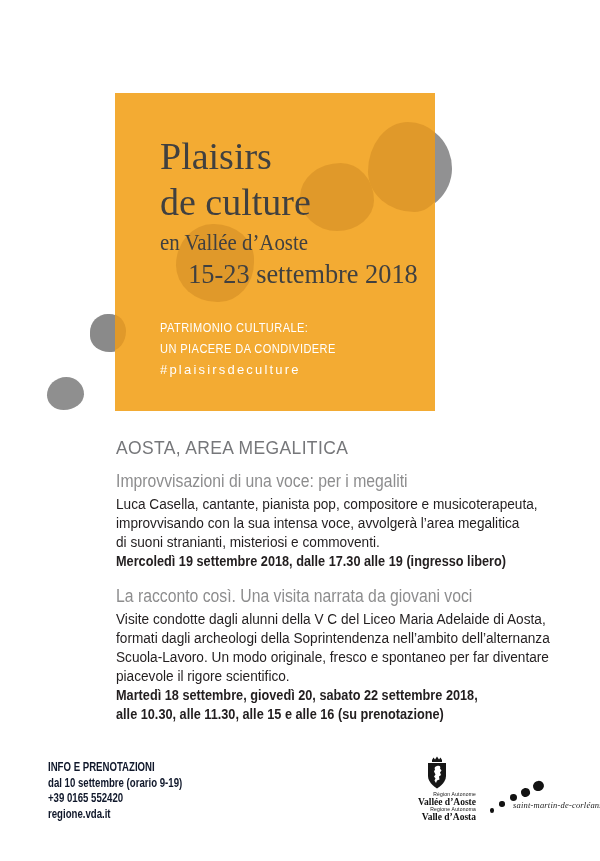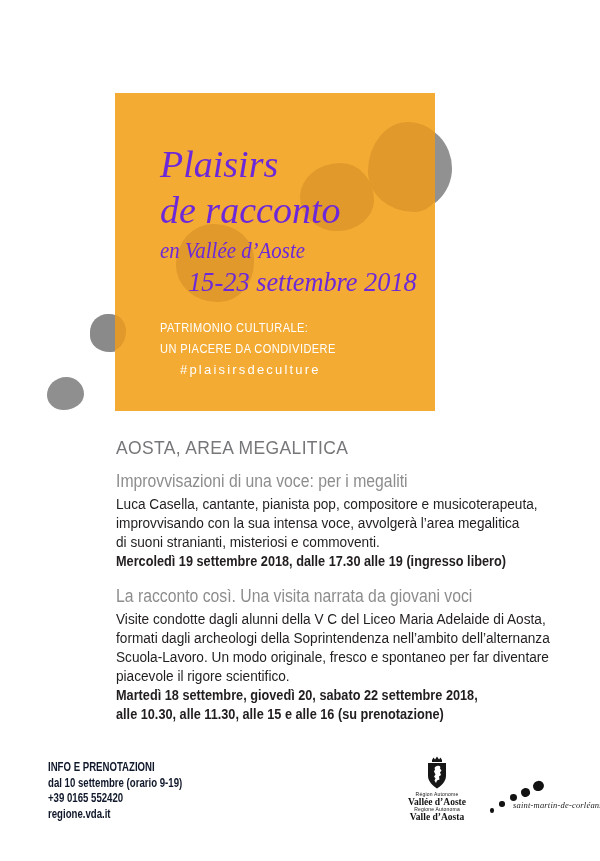--- a/index.html
+++ b/index.html
@@ -22,50 +22,50 @@
   .blob-inner{position:absolute;background:#e0992a;}
   .blob-in-culture{left:185px;top:70px;width:74px;height:68px;
       border-radius:55% 45% 50% 50% / 50% 55% 45% 50%;}
   .blob-in-left{left:61px;top:131px;width:78px;height:78px;
       border-radius:48% 52% 46% 54% / 54% 46% 52% 48%;}
   .blob-in-topright{left:253px;top:29px;width:80px;height:90px;
       border-radius:50% 50% 42% 58% / 55% 45% 55% 45%;}
   .blob-in-bottomleft{left:-26px;top:220px;width:37px;height:38px;
       border-radius:50% 50% 45% 55% / 50% 50% 55% 45%;}
 
-  .banner-text{position:absolute;left:45px;top:48px;color:#6d28d9;z-index:3;font-style:italic;}
+  .banner-text{position:absolute;left:45px;top:40px;color:#404040;z-index:3;}
   .title-line{font-family:"Liberation Serif",serif;font-weight:400;font-size:38px;
       line-height:46px;white-space:nowrap;}
   .subtitle{font-family:"Liberation Serif",serif;font-size:24px;line-height:30px;
       white-space:nowrap;transform:scaleX(0.87);transform-origin:0 0;margin-top:2px;}
   .dates{font-family:"Liberation Serif",serif;font-size:28px;line-height:32px;
       white-space:nowrap;transform:scaleX(0.94);transform-origin:0 0;padding-left:30px;margin-top:1px;}
   .tagline{position:absolute;left:45px;top:224px;color:#ffffff;z-index:3;font-size:13px;
       line-height:21px;}
   .tagline .caps{letter-spacing:0.5px;transform:scaleX(0.85);transform-origin:0 0;white-space:nowrap;}
-  .tagline .tag{letter-spacing:2.2px;white-space:nowrap;margin-left:20px;}
+  .tagline .tag{letter-spacing:2.2px;white-space:nowrap;}
 
   
   .content{position:absolute;left:116px;top:437px;width:480px;color:#221e1f;z-index:2;}
   .loc-heading{font-size:19px;line-height:22px;color:#76777a;letter-spacing:0.4px;
       white-space:nowrap;transform:scaleX(0.92);transform-origin:0 0;margin:0 0 12px 0;font-weight:400;}
   .ev-title{font-size:17.5px;line-height:21px;color:#8d8d8e;white-space:nowrap;
       transform:scaleX(0.90);transform-origin:0 0;margin:0 0 2px 0;font-weight:400;}
   .bodyline{font-size:15.5px;line-height:19px;white-space:nowrap;
       transform:scaleX(0.88);transform-origin:0 0;}
   .boldline{font-size:15.5px;line-height:19px;font-weight:700;white-space:nowrap;
       transform:scaleX(0.82);transform-origin:0 0;}
   .ev-block{margin:0 0 16px 0;}
 
   
   .footer-info{position:absolute;left:48px;top:759px;color:#0f172a;font-weight:700;
       font-size:13px;line-height:15.5px;z-index:2;}
   .footer-info div{white-space:nowrap;transform:scaleX(0.74);transform-origin:0 0;}
 
-  .vda-logo{position:absolute;left:398px;top:756px;width:78px;text-align:center;z-index:2;color:#111;}
+  .vda-logo{position:absolute;left:398px;top:756px;width:78px;text-align:right;z-index:2;color:#111;}
   .vda-crest{display:block;margin:0 auto 2px auto;}
   .vda-small{font-size:5px;line-height:5px;letter-spacing:0.2px;}
   .vda-name{font-family:"Liberation Serif",serif;font-weight:700;font-size:9.5px;line-height:10px;}
 
   .smdc-logo{position:absolute;left:486px;top:778px;width:110px;height:40px;z-index:2;}
   .dot{position:absolute;background:#121212;border-radius:50% 48% 52% 50%/48% 52% 50% 50%;}
   .dot1{left:4px;top:30px;width:4px;height:4.5px;}
   .dot2{left:13px;top:23px;width:5.5px;height:5.5px;}
   .dot3{left:24px;top:16px;width:7px;height:7px;}
   .dot4{left:35px;top:10px;width:9px;height:8.5px;transform:rotate(-15deg);}
@@ -83,21 +83,21 @@
   <div class="blob blob-gray-small"></div>
 
   <div class="square">
     <div class="blob-inner blob-in-culture"></div>
     <div class="blob-inner blob-in-left"></div>
     <div class="blob-inner blob-in-topright"></div>
     <div class="blob-inner blob-in-bottomleft"></div>
 
     <div class="banner-text">
       <div class="title-line">Plaisirs</div>
-      <div class="title-line">de racconto</div>
+      <div class="title-line">de culture</div>
       <div class="subtitle">en Vallée d’Aoste</div>
       <div class="dates">15-23 settembre 2018</div>
     </div>
 
     <div class="tagline">
       <div class="caps">PATRIMONIO CULTURALE:</div>
       <div class="caps">UN PIACERE DA CONDIVIDERE</div>
       <div class="tag">#plaisirsdeculture</div>
     </div>
   </div>

